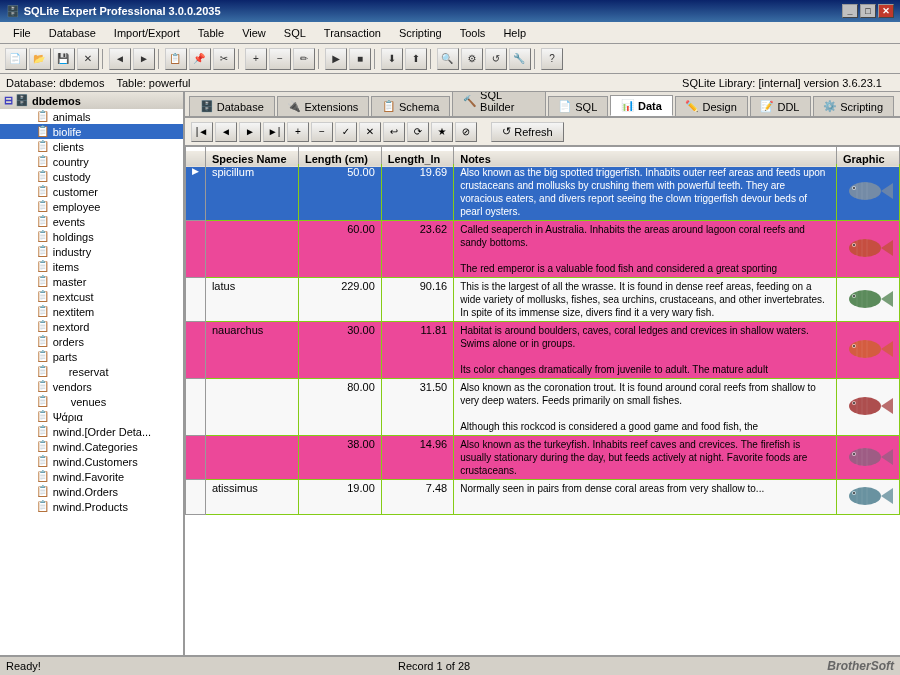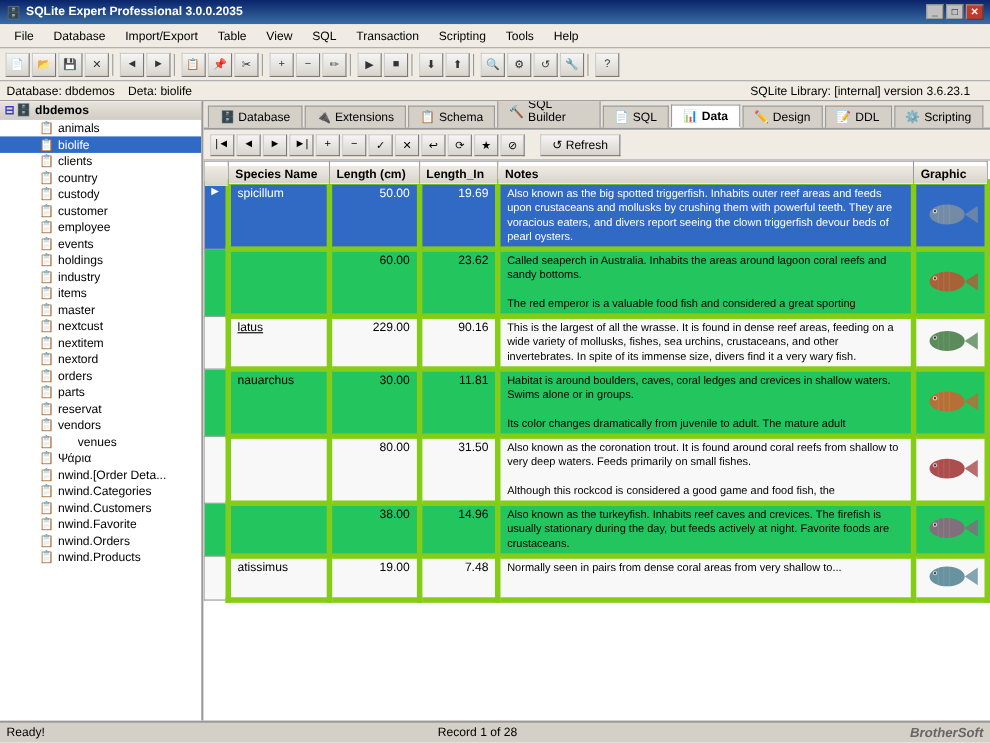--- a/index.html
+++ b/index.html
@@ -196,28 +196,28 @@
       border: 1px solid #999;
       padding: 2px 6px;
       text-align: left;
       font-weight: bold;
       font-size: 11px;
       position: sticky;
       top: 4px;
       white-space: nowrap;
     }
     td {
-      border: 5px solid #84cc16;
+      border: 1px solid #84cc16;
       padding: 2px 6px;
       vertical-align: top;
       font-size: 11px;
     }
     .row-selected td { background: #316ac5; color: white; }
     .row-even td { background: #f8f8f8; }
-    .row-odd td { background: #22c55e; }
+    .row-odd td { background: #ec4899; }
     .numeric { text-align: right; }
     .graphic-cell { width: 60px; text-align: center; vertical-align: middle; }
 
     
     .row-header {
       width: 18px;
       background: linear-gradient(to bottom, #f0ece4, #d8d4cc);
       border: 1px solid #999;
       text-align: center;
       font-size: 9px;
@@ -299,21 +299,21 @@
   <div class="toolbar-btn">🔍</div>
   <div class="toolbar-btn">⚙</div>
   <div class="toolbar-btn">↺</div>
   <div class="toolbar-btn">🔧</div>
   <div class="toolbar-sep"></div>
   <div class="toolbar-btn">?</div>
 </div>
 
 <div class="info-bar">
   <span>Database: dbdemos</span>
-  <span>Deta: biolife</span>
+  <span>Table: powerful</span>
   <span style="flex:1"></span>
   <span>SQLite Library: [internal] version 3.6.23.1</span>
 </div>
 
 <div class="main-layout">
 
   <div class="sidebar">
     <div class="tree-header">
       <span style="margin-right:2px; color:#4040c0;">⊟</span>
       <span class="db-icon">🗄️</span>
@@ -383,21 +383,21 @@
         <div class="tree-item tree-item-indent">
           <span class="folder-icon">📋</span>
           <span style="margin-left:3px;">orders</span>
         </div>
         <div class="tree-item tree-item-indent">
           <span class="folder-icon">📋</span>
           <span style="margin-left:3px;">parts</span>
         </div>
         <div class="tree-item tree-item-indent">
           <span class="folder-icon">📋</span>
-          <span style="margin-left:3px;">reservat</span>
+          <span style="margin-left:19px;">reservat</span>
         </div>
         <div class="tree-item tree-item-indent">
           <span class="folder-icon">📋</span>
           <span style="margin-left:3px;">vendors</span>
         </div>
         <div class="tree-item tree-item-indent">
           <span class="folder-icon">📋</span>
           <span style="margin-left:21px;">venues</span>
         </div>
         <div class="tree-item tree-item-indent">
@@ -536,21 +536,21 @@
         <circle cx="11" cy="11" r="2" fill="white" opacity="0.6"></circle>
         <circle cx="11" cy="11" r="1" fill="#333"></circle>
         <line x1="14" y1="6" x2="14" y2="22" stroke="rgba(255,255,255,0.2)" stroke-width="0.5"></line>
         <line x1="19" y1="5" x2="19" y2="23" stroke="rgba(255,255,255,0.2)" stroke-width="0.5"></line>
         <line x1="24" y1="5" x2="24" y2="23" stroke="rgba(255,255,255,0.2)" stroke-width="0.5"></line>
       </svg>
     </td>
   </tr>
             <tr class="row-even">
     <td class="row-header"></td>
-    <td style="white-space:nowrap;text-decoration:underline;">latus</td>
+    <td style="white-space:nowrap;">latus</td>
     <td class="numeric">229.00</td>
     <td class="numeric">90.16</td>
     <td style="max-width:370px; font-size:10px; line-height:1.3;">This is the largest of all the wrasse. It is found in dense reef areas, feeding on a wide variety of mollusks, fishes, sea urchins, crustaceans, and other invertebrates. In spite of its immense size, divers find it a very wary fish.</td>
     <td class="graphic-cell">
       <svg width="50" height="28" viewBox="0 0 50 28">
         <ellipse cx="22" cy="14" rx="16" ry="9" fill="#407840" opacity="0.85"></ellipse>
         <polygon points="38,14 50,6 50,22" fill="#407840" opacity="0.7"></polygon>
         <circle cx="11" cy="11" r="2" fill="white" opacity="0.6"></circle>
         <circle cx="11" cy="11" r="1" fill="#333"></circle>
         <line x1="14" y1="6" x2="14" y2="22" stroke="rgba(255,255,255,0.2)" stroke-width="0.5"></line>

